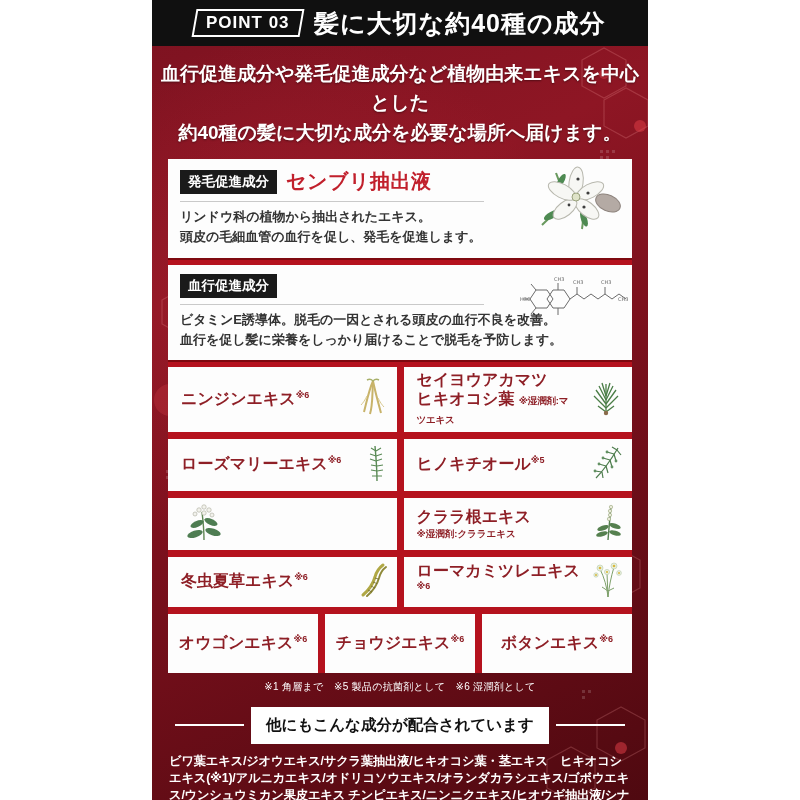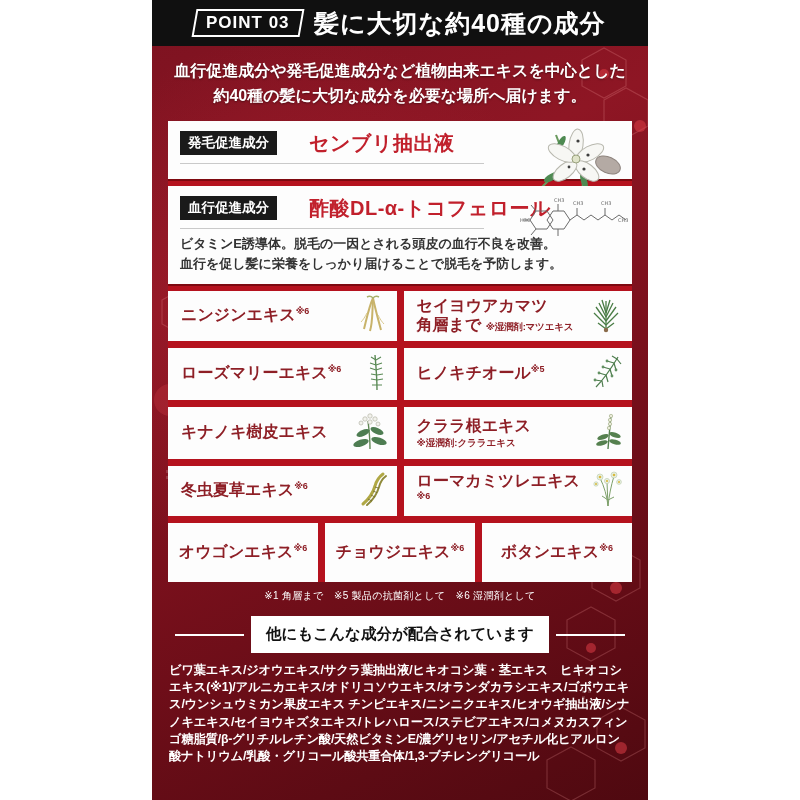--- a/index.html
+++ b/index.html
@@ -26,39 +26,39 @@
     border:2px solid #ffffff;color:#ffffff;font-weight:bold;
     font-size:17px;letter-spacing:1px;padding:2px 10px;
     transform:skewX(-10deg);
   }
   .point-box span{display:inline-block;transform:skewX(10deg);}
   .header-title{color:#ffffff;font-weight:bold;font-size:25px;letter-spacing:1px;}
 
   
   .intro{
     position:relative;z-index:2;text-align:center;color:#ffffff;font-weight:bold;
-    font-size:16px;line-height:1.55;padding:13px 8px 12px;
+    font-size:19px;line-height:1.55;padding:13px 8px 12px;
     text-shadow:0 1px 2px rgba(0,0,0,.4);
   }
 
   
   .stack{
     position:relative;z-index:2;margin:0 16px;background:#b5121e;
     display:flex;flex-direction:column;gap:7px;
   }
   .feature-card{
     position:relative;background:#fdfdfd;padding:9px 12px 10px;
     box-shadow:0 2px 0 rgba(60,0,0,.45);
   }
-  .fc-head{display:flex;align-items:center;gap:24px;}
+  .fc-head{display:flex;align-items:center;gap:9px;}
   .fc-badge{
     background:#1a1a1a;color:#ffffff;font-weight:bold;font-size:13.5px;
     padding:3px 8px;white-space:nowrap;
   }
-  .fc-title{color:#c1202c;font-weight:bold;font-size:20px;letter-spacing:.5px;white-space:nowrap;margin-left:8px;}
+  .fc-title{color:#c1202c;font-weight:bold;font-size:20px;letter-spacing:.5px;white-space:nowrap;}
   .fc-rule{border-top:1px solid #c9c9c9;width:69%;margin:6px 0 5px;}
   .fc-desc{font-size:13px;color:#333333;line-height:1.55;font-weight:bold;max-width:76%;}
   .fc-illus{position:absolute;right:8px;top:6px;}
   .fc-illus.chem{top:12px;right:4px;}
 
   
   .grid2{display:grid;grid-template-columns:1fr 1fr;gap:7px;}
   .grid3{display:grid;grid-template-columns:1fr 1fr 1fr;gap:7px;}
   .ing-card{
     background:#fdfdfd;min-height:42px;display:flex;align-items:center;
@@ -143,20 +143,24 @@
   </div>
 
   <div class="stack">
 
     <div class="feature-card">
       <div class="fc-head">
         <span class="fc-badge">発毛促進成分</span>
         <span class="fc-title">センブリ抽出液</span>
       </div>
       <div class="fc-rule"></div>
+      <div class="fc-desc">
+        <div>リンドウ科の植物から抽出されたエキス。</div>
+        <div>頭皮の毛細血管の血行を促し、発毛を促進します。</div>
+      </div>
       <span class="fc-illus">
         <svg width="92" height="66" viewBox="0 0 92 66">
           <g stroke="#6a9a5f" stroke-width="2" fill="none">
             <path d="M44,34 C30,40 18,52 10,60"></path>
             <path d="M44,34 C50,46 52,56 50,64"></path>
             <path d="M44,34 C34,26 26,16 24,8"></path>
           </g>
           <g fill="#4e8a52">
             <ellipse cx="20" cy="50" rx="9" ry="3.5" transform="rotate(-28 20 50)"></ellipse>
             <ellipse cx="52" cy="54" rx="8" ry="3" transform="rotate(70 52 54)"></ellipse>
@@ -177,21 +181,20 @@
           </g>
           <circle cx="44" cy="32" r="4" fill="#dfe3c8" stroke="#9aa27e" stroke-width="1"></circle>
           <ellipse cx="76" cy="38" rx="13" ry="8" transform="rotate(24 76 38)" fill="#b4aaa4" stroke="#8d837d" stroke-width="1"></ellipse>
         </svg>
       </span>
     </div>
 
     <div class="feature-card">
       <div class="fc-head">
         <span class="fc-badge">血行促進成分</span>
-        <span class="fc-title">酢酸DL-α-トコフェロール</span>
       </div>
       <div class="fc-rule"></div>
       <div class="fc-desc" style="max-width:100%;">
         <div>ビタミンE誘導体。脱毛の一因とされる頭皮の血行不良を改善。</div>
         <div>血行を促し髪に栄養をしっかり届けることで脱毛を予防します。</div>
       </div>
       <span class="fc-illus chem">
         <svg width="108" height="44" viewBox="0 0 108 44">
           <g stroke="#6b6b6b" stroke-width="1" fill="none">
             <path d="M10,22 l6,-9 11,0 6,9 -6,9 -11,0 z"></path>
@@ -227,21 +230,21 @@
                 <path d="M23,20 C25,24 27,27 29,29"></path>
             </g>
             <path d="M18,3 C16,1 14,1 12,2 M18,3 C20,1 22,1 24,2" stroke="#a8b06a" stroke-width="1.5" fill="none"></path>
           </svg>
         </span>
       </div>
 
       <div class="ing-card">
         <span class="ing-text">
           <span style="display:block;">セイヨウアカマツ</span>
-          <span style="display:block;"><span>角層まで</span> <span class="note-inline">※湿潤剤:マツエキス</span></span>
+          <span style="display:block;"><span>ヒキオコシ葉</span> <span class="note-inline">※湿潤剤:マツエキス</span></span>
         </span>
         <span class="ing-illus">
           <svg width="36" height="38" viewBox="0 0 36 38">
             <g stroke="#4a7d46" stroke-width="1.3" fill="none">
               <path d="M18,34 L18,6"></path>
               <path d="M18,30 L6,18 M18,30 L30,18 M18,26 L8,12 M18,26 L28,12"></path>
               <path d="M18,22 L11,8 M18,22 L25,8 M18,18 L14,5 M18,18 L22,5"></path>
               <path d="M18,34 L10,28 M18,34 L26,28"></path>
             </g>
             <circle cx="18" cy="35" r="2.2" fill="#8a6b4a"></circle>
@@ -279,21 +282,20 @@
               <circle cx="11" cy="20" r="1.4"></circle>
                 <circle cx="7" cy="27" r="1.4"></circle>
               <circle cx="28" cy="17" r="1.4"></circle>
                 <circle cx="24" cy="23" r="1.4"></circle>
             </g>
           </svg>
         </span>
       </div>
 
       <div class="ing-card">
-        <span class="ing-text"><span>キナノキ樹皮エキス</span></span>
         <span class="ing-illus">
           <svg width="38" height="40" viewBox="0 0 38 40">
             <path d="M19,38 C19,28 18,18 17,10" stroke="#5f8653" stroke-width="1.4" fill="none"></path>
             <g fill="#4e7d52">
               <ellipse cx="10" cy="32" rx="8" ry="3.4" transform="rotate(-18 10 32)"></ellipse>
               <ellipse cx="28" cy="30" rx="8" ry="3.4" transform="rotate(18 28 30)"></ellipse>
               <ellipse cx="12" cy="22" rx="7" ry="3" transform="rotate(-24 12 22)"></ellipse>
               <ellipse cx="26" cy="20" rx="7" ry="3" transform="rotate(24 26 20)"></ellipse>
             </g>
             <g fill="#f2f2ec" stroke="#b5b5a8" stroke-width=".7">

